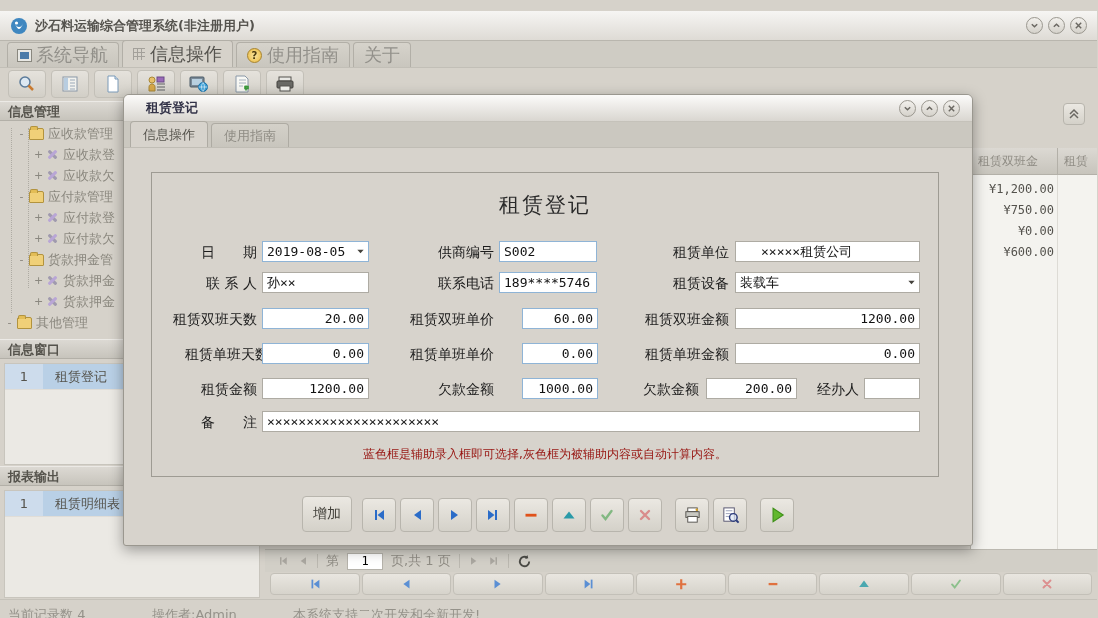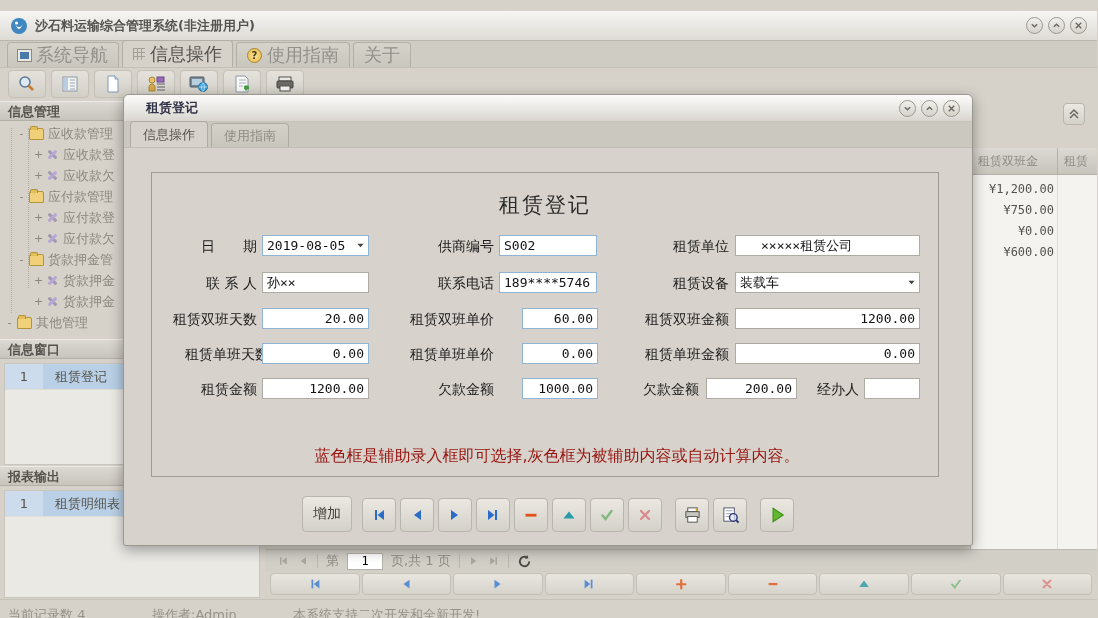--- a/index.html
+++ b/index.html
@@ -105,21 +105,21 @@
   .frow { position:absolute; left:0; width:100%; height:22px; }
   .fl { position:absolute; height:22px; line-height:22px; font-size:14px; color:#1c1c1c; text-align:right; white-space:pre; }
   .fi { position:absolute; height:21px; border:1px solid #aeaba3; background:#fff; padding:0 4px;
     font-family:"DejaVu Sans Mono", monospace; font-size:13px; color:#111; }
   .fi.blue { border-color:#8fb4d6; }
   .fi.num { text-align:right; }
   .fsel { position:absolute; height:21px; border:1px solid #8fb4d6; background:#fff; display:flex; align-items:center; }
   .fsel.gray { border-color:#aeaba3; }
   .fsel .val { flex:1; font-family:"DejaVu Sans Mono", monospace; font-size:13px; color:#111; padding-left:4px; white-space:nowrap; overflow:hidden; }
   .fsel .chev { flex:none; width:16px; display:flex; justify-content:center; }
-  .rednote { position:absolute; top:273px; left:12px; width:100%; text-align:center; font-size:16px; color:#971410; }
+  .rednote { position:absolute; top:273px; left:0; width:100%; text-align:center; font-size:12px; color:#971410; }
 
   .dtoolbar { position:absolute; left:0; bottom:13px; width:100%; display:flex; justify-content:center; align-items:flex-end; gap:4px; }
   .dbtn { width:34px; height:34px; }
   .dbtn-add { width:50px; height:36px; font-size:14px; color:#44423c; margin-right:6px; }
   .gapL { margin-left:9px; }
 </style>
 </head>
 <body>
 
 <div id="app">
@@ -420,21 +420,21 @@
     </div>
 
     <div class="dtabs">
       <div class="dtab active">信息操作</div>
       <div class="dtab">使用指南</div>
     </div>
 
     <div class="panel">
       <div class="formtitle">租赁登记</div>
 
-      <div class="frow" style="top:62px">
+      <div class="frow" style="top:68px">
         <span class="fl" style="left:45px; width:60px;">日　　期</span>
         <div class="fsel" style="left:110px; width:107px;">
           <span class="val">2019-08-05</span>
           <span class="chev">
               <svg width="9" height="9" viewBox="0 0 10 10">
                 <path d="M1.5 3l3.5 4 3.5-4" fill="#44423c"></path>
               </svg>
             </span>
         </div>
         <span class="fl" style="left:280px; width:62px;">供商编号</span>
@@ -481,20 +481,24 @@
         <span class="fl" style="left:30px; width:75px;">租赁金额</span>
         <input class="fi num" style="left: 110px; width: 107px;" value="1200.00">
         <span class="fl" style="left:280px; width:62px;">欠款金额</span>
         <input class="fi blue num" style="left: 370px; width: 76px;" value="1000.00">
         <span class="fl" style="left:485px; width:62px;">欠款金额</span>
         <input class="fi num" style="left: 554px; width: 91px; padding-left: 36px;" value="200.00">
         <span class="fl" style="left:653px; width:54px;">经办人</span>
         <input class="fi" style="left: 712px; width: 56px;" value="">
       </div>
 
+      <div class="frow" style="top:238px">
+        <span class="fl" style="left:45px; width:60px;">备　　注</span>
+        <input class="fi" style="left: 110px; width: 658px;" value="××××××××××××××××××××××">
+      </div>
 
       <div class="rednote">蓝色框是辅助录入框即可选择,灰色框为被辅助内容或自动计算内容。</div>
     </div>
 
     <div class="dtoolbar">
       <div class="dbtn-add btn3d">增加</div>
       <div class="dbtn btn3d">
         <svg width="16" height="16" viewBox="0 0 16 16">
             <path d="M4 3h2v10H4z" fill="#2b6cc8"></path>
             <path d="M13 3L6.5 8l6.5 5z" fill="#2b6cc8"></path>

